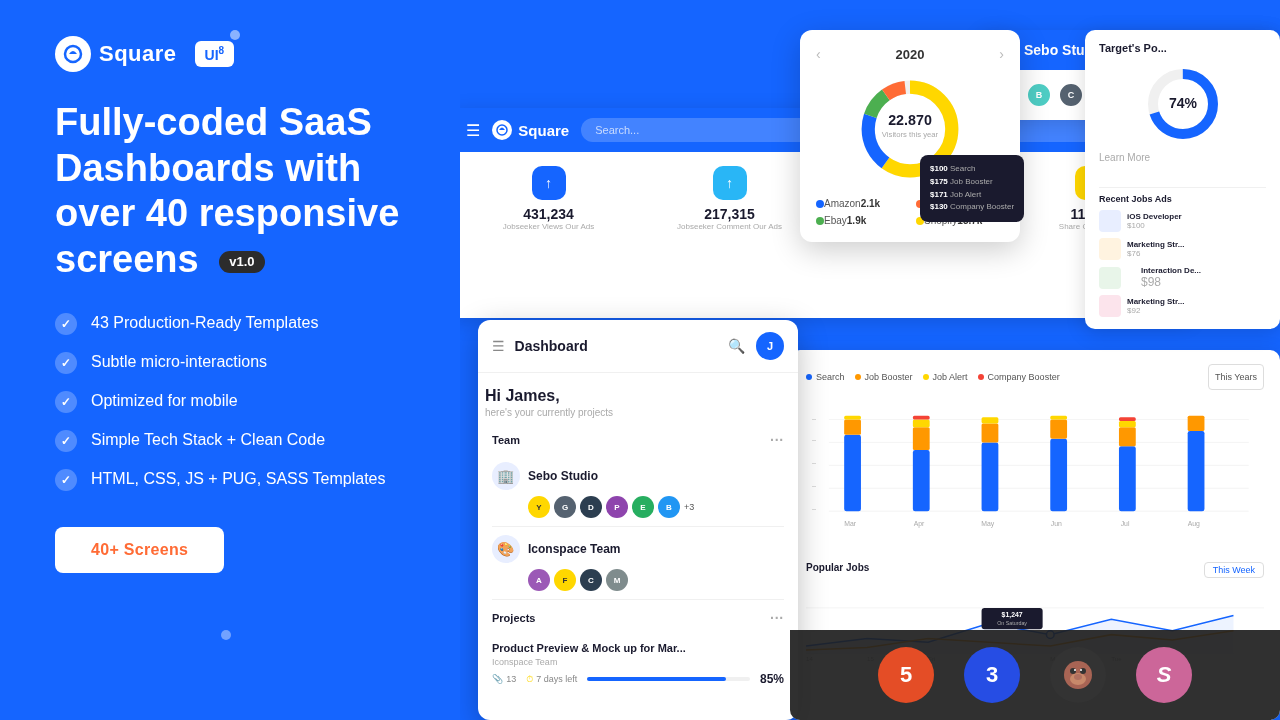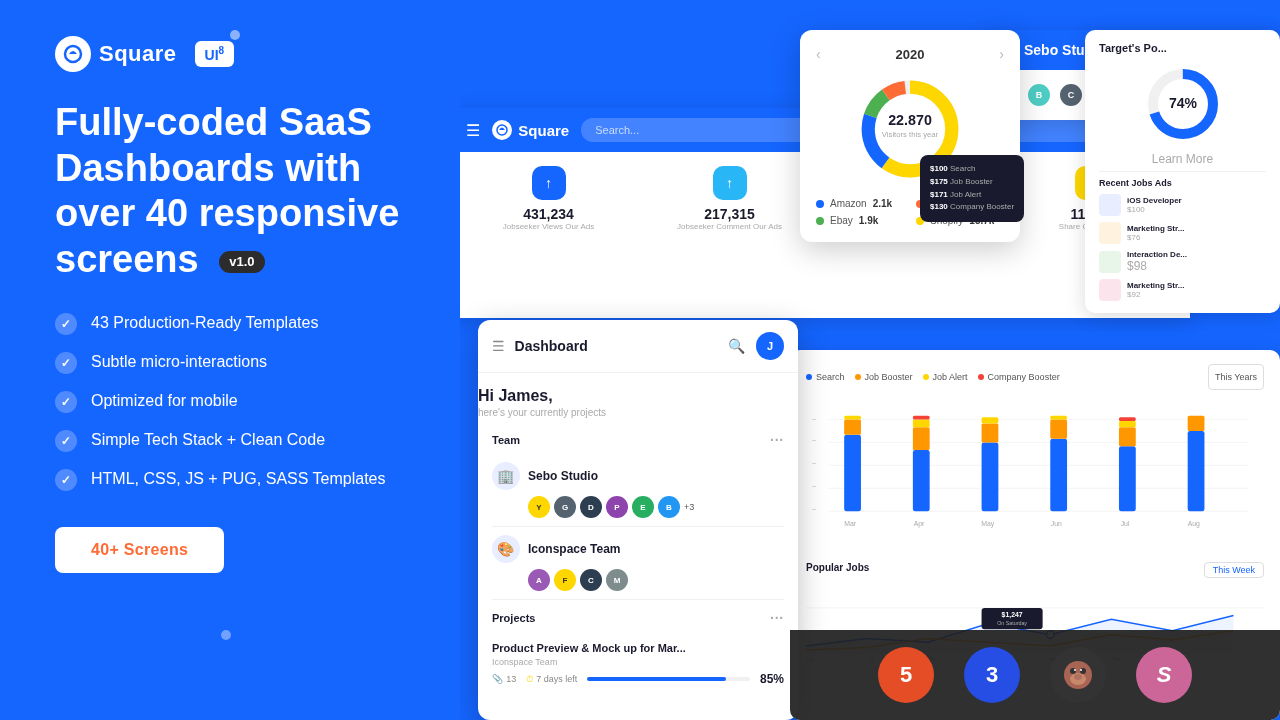--- a/index.html
+++ b/index.html
@@ -314,21 +314,20 @@
 
     .donut-legend {
       display: grid;
       grid-template-columns: 1fr 1fr;
       gap: 6px 12px;
     }
 
     .donut-legend-item {
       display: flex;
       align-items: center;
-      gap: 6px;
       font-size: 10px;
       color: #555;
     }
 
     .donut-dot {
       width: 8px;
       height: 8px;
       border-radius: 50%;
       flex-shrink: 0;
     }
@@ -477,21 +476,21 @@
       background: #1565ff;
       display: flex;
       align-items: center;
       justify-content: center;
       color: white;
       font-size: 11px;
       font-weight: 700;
     }
 
     .dp2-greeting {
-      padding: 14px 0 4px;
+      padding: 14px 7px 4px;
     }
 
     .dp2-greeting-title {
       font-size: 16px;
       font-weight: 800;
       color: #1a1a2e;
     }
 
     .dp2-greeting-sub {
       font-size: 10px;
@@ -1073,39 +1072,39 @@
   </div>
 
   <div style="position:absolute;top:30px;right:0;width:195px;background:white;border-radius:10px;box-shadow:0 4px 20px rgba(0,0,0,0.15);z-index:5;overflow:hidden;padding:12px 14px;">
     <div style="font-size:11px;font-weight:700;color:#1a1a2e;margin-bottom:10px;">Target's Po...</div>
 
     <svg width="80" height="80" viewBox="0 0 80 80" style="display:block;margin:0 auto 8px;">
       <circle cx="40" cy="40" r="30" fill="none" stroke="#f0f0f0" stroke-width="10"></circle>
       <circle cx="40" cy="40" r="30" fill="none" stroke="#1565ff" stroke-width="10" stroke-dasharray="132 56" stroke-dashoffset="0" transform="rotate(-90 40 40)"></circle>
       <text x="40" y="44" text-anchor="middle" font-size="14" font-weight="800" fill="#1a1a2e">74%</text>
     </svg>
-    <div style="font-size:12px;color:#aaa;text-align:center;margin-bottom:5px;">Learn More</div>
+    <div style="font-size:10px;color:#aaa;text-align:left;margin-bottom:24px;">Learn More</div>
 
     <div style="display:flex;flex-direction:column;gap:6px;">
       <div style="font-size:9px;font-weight:700;color:#1a1a2e;border-top:1px solid #f0f0f0;padding-top:6px;">Recent Jobs Ads</div>
       <div style="display:flex;gap:6px;align-items:center;">
         <div style="width:22px;height:22px;border-radius:4px;background:#e8eeff;flex-shrink:0;"></div>
         <div style="flex:1;">
           <div style="font-size:8px;font-weight:600;color:#1a1a2e;">iOS Developer</div>
           <div style="font-size:8px;color:#aaa;">$100</div>
         </div>
       </div>
       <div style="display:flex;gap:6px;align-items:center;">
         <div style="width:22px;height:22px;border-radius:4px;background:#fff3e0;flex-shrink:0;"></div>
         <div style="flex:1;">
           <div style="font-size:8px;font-weight:600;color:#1a1a2e;">Marketing Str...</div>
           <div style="font-size:8px;color:#aaa;">$76</div>
         </div>
       </div>
-      <div style="display:flex;gap:6px;align-items:center;">
+      <div style="display:flex;gap:20px;align-items:center;">
         <div style="width:22px;height:22px;border-radius:4px;background:#e8f5e9;flex-shrink:0;"></div>
         <div style="flex:1;">
           <div style="font-size:8px;font-weight:600;color:#1a1a2e;">Interaction De...</div>
           <div style="font-size:12px;color:#aaa;">$98</div>
         </div>
       </div>
       <div style="display:flex;gap:6px;align-items:center;">
         <div style="width:22px;height:22px;border-radius:4px;background:#fce4ec;flex-shrink:0;"></div>
         <div style="flex:1;">
           <div style="font-size:8px;font-weight:600;color:#1a1a2e;">Marketing Str...</div>

